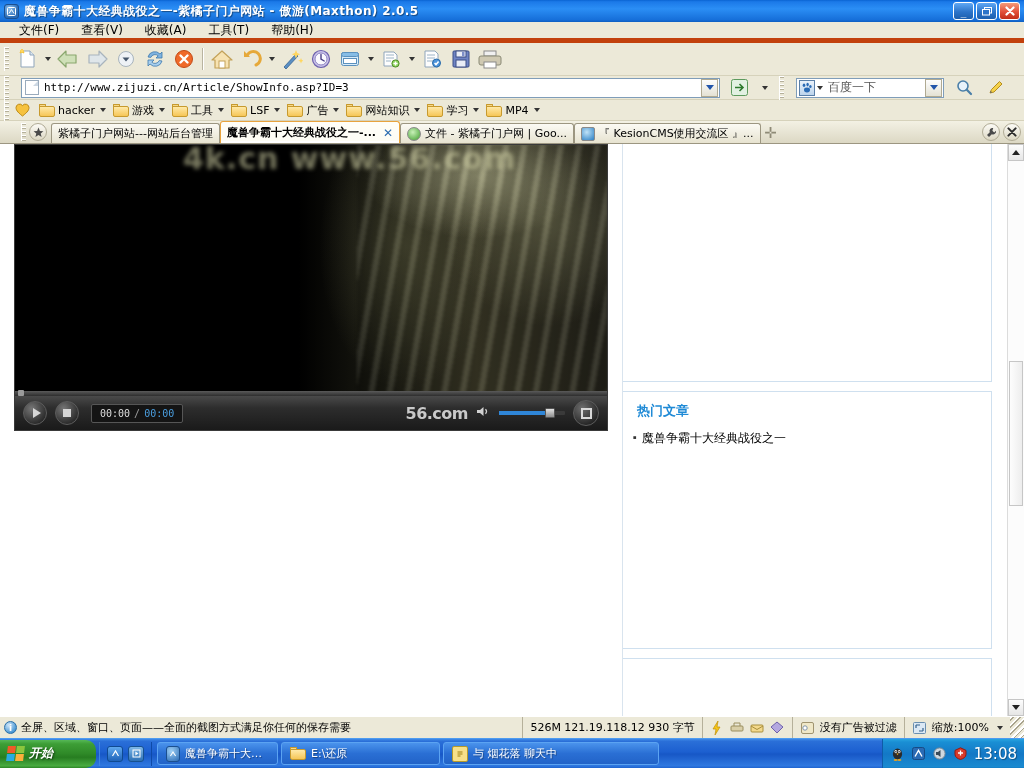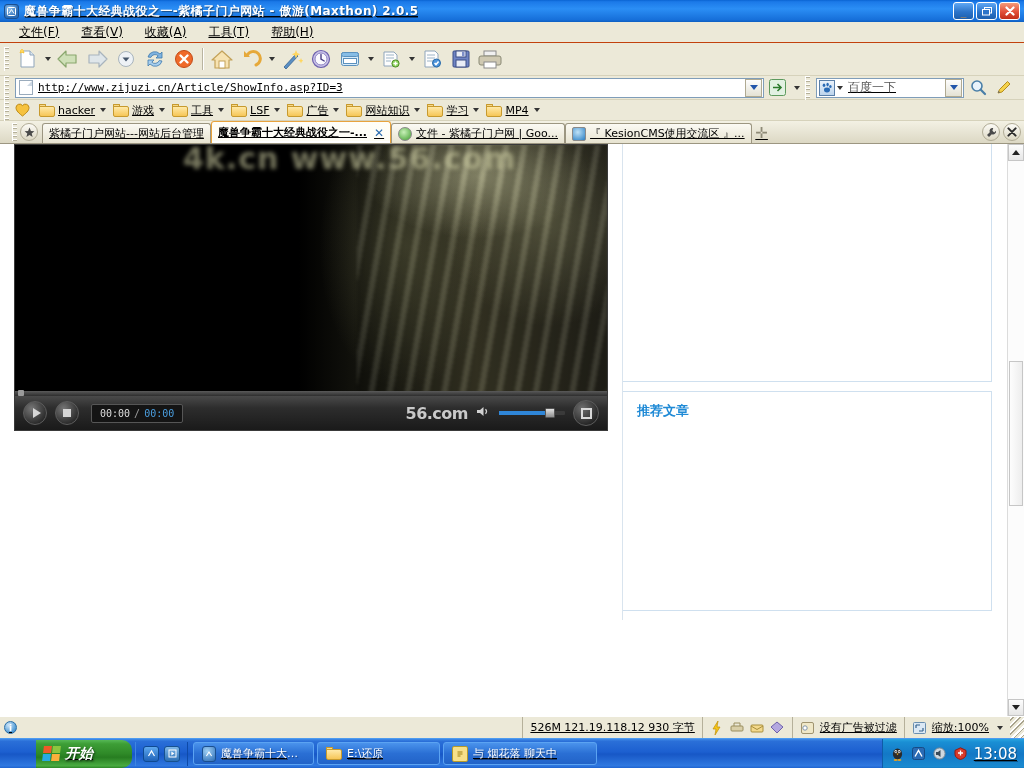--- a/index.html
+++ b/index.html
@@ -1,21 +1,21 @@
 <!DOCTYPE html>
 <html><head>
 <meta charset="utf-8">
 <style>
   * { box-sizing: border-box; margin: 0; padding: 0; }
   html, body {
     width: 1024px; height: 768px; overflow: hidden;
     font-family: "Liberation Sans", sans-serif; font-size: 12px;
     background: #ece9d8;
   }
-  .app { width: 1024px; height: 768px; position: relative; display: flex; flex-direction: column; text-decoration: underline; }
+  .app { width: 1024px; height: 768px; position: relative; display: flex; flex-direction: column; }
 
   
   .titlebar {
     height: 22px; flex: 0 0 22px;
     background: linear-gradient(to bottom,#0a64d2 0%,#1b79e8 8%,#2b8ef5 40%,#166fd9 90%,#0d5ec0 100%);
     display: flex; align-items: center; padding: 0 2px 0 4px; color: #fff;
   }
   .tb-icon {
     width: 15px; height: 15px; border-radius: 3px;
     background: radial-gradient(circle at 35% 30%, #8fc2f0, #2a6bb5 70%);
@@ -34,21 +34,21 @@
     background: linear-gradient(to bottom,#5fa8f5,#2c74c9 55%,#1c5fae);
     display: flex; align-items: center; justify-content: center;
     color: #fff; font-size: 10px; font-weight: bold; line-height: 1;
   }
   .winbtn.close { background: linear-gradient(to bottom,#f59b7a,#e2503a 55%,#c22d19); }
 
   
   .menubar {
     height: 21px; flex: 0 0 21px; background: #ece9d8;
     display: flex; align-items: center; padding-left: 8px;
-    border-bottom: 1px solid #c2410c;
+    border-bottom: 5px solid #c2410c;
   }
   .menu-item {
     padding: 2px 11px; font-family: "DejaVu Sans", sans-serif; font-size: 12px; color: #000;
     white-space: nowrap;
   }
 
   
   .toolbar {
     height: 33px; flex: 0 0 33px; background: #ece9d8;
     display: flex; align-items: center; padding-left: 4px; gap: 1px;
@@ -59,21 +59,21 @@
     border-left: 1px solid #fff; }
   .tbtn { width: 28px; height: 28px; display: flex; align-items: center; justify-content: center; position: relative; }
   .tbtn svg { display: block; }
   .arrow-d { width: 11px; height: 28px; display: flex; align-items: center; justify-content: center; }
   .arrow-d::after { content:""; border-left:3.5px solid transparent; border-right:3.5px solid transparent; border-top:4px solid #333; }
   .tsep { width: 2px; height: 22px; border-left: 1px solid #b9b4a0; border-right: 1px solid #fff; margin: 0 3px; }
 
   
   .addrbar {
     height: 24px; flex: 0 0 24px; background: #ece9d8;
-    display: flex; align-items: center; padding: 0 10px 0 4px; gap: 3px;
+    display: flex; align-items: center; padding: 0 18px 0 4px; gap: 9px;
     border-bottom: 1px solid #d6d2bb;
   }
   .addrfield {
     flex: 1 1 auto; height: 20px; background: #fff; border: 1px solid #7f9db9;
     display: flex; align-items: center; padding-left: 3px; min-width: 0;
   }
   .pageicon { width: 14px; height: 15px; background: #fff; border: 1px solid #9aabbc; margin-right: 5px; flex: 0 0 14px; position: relative; }
   .pageicon::after { content:""; position:absolute; top:0; right:0; border-left:5px solid transparent; border-bottom:5px solid #cdd8e3; }
   .addrtext {
     flex: 1 1 auto; font-family: "DejaVu Sans Mono", monospace; font-size: 11px; color: #000;
@@ -107,21 +107,21 @@
   .folder .f-body { position:absolute; left:0; top:2px; width:16px; height:11px;
     background: linear-gradient(to bottom,#ffe9a8,#f6c657); border:1px solid #c79a2e; border-radius:1px 2px 2px 2px;}
   .folder .f-tab { position:absolute; left:0; top:0; width:7px; height:3px; background:#f7d98b; border:1px solid #c79a2e; border-bottom:none; border-radius:1px 1px 0 0;}
   .bklabel { font-family: "DejaVu Sans", sans-serif; font-size: 11px; color: #000; }
   .bkcaret { border-left:3.5px solid transparent; border-right:3.5px solid transparent; border-top:4px solid #333; margin-left:2px; }
 
   
   .tabbar {
     height: 23px; flex: 0 0 23px;
     background: linear-gradient(to bottom,#f3f1e4,#dcd8c4);
-    display: flex; align-items: flex-end; padding-left: 12px; gap: 0;
+    display: flex; align-items: flex-end; padding-left: 21px; gap: 0;
     border-bottom: 1px solid #9c9681; position: relative;
   }
   .favbtn { width: 18px; height: 18px; border-radius: 50%; border: 1px solid #b0ab95;
     background: linear-gradient(to bottom,#fcfbf6,#ddd8c4); display:flex;align-items:center;justify-content:center;
     margin: 0 4px 2px 0; font-size: 10px; color: #555; flex:0 0 18px;}
   .tab {
     height: 20px; display: flex; align-items: center; gap: 4px;
     padding: 0 6px; border: 1px solid #9c9681; border-bottom: none;
     border-radius: 3px 3px 0 0; background: linear-gradient(to bottom,#fbfaf4,#e7e3d0);
     font-family: "DejaVu Sans", sans-serif; font-size: 11px; color: #000; white-space: nowrap;
@@ -232,22 +232,22 @@
   
   .taskbar {
     height: 30px; flex: 0 0 30px; display: flex; align-items: center;
     background: linear-gradient(to bottom,#3f8ae8 0%,#2a6fd8 8%,#1c5fd0 45%,#1757c6 52%,#2f78e0 92%,#1f63cf 100%);
     border-top: 1px solid #4d9bf0;
   }
   .start {
     height: 28px; min-width: 96px; display:flex; align-items:center; gap:5px; padding: 0 16px 0 7px;
     border-radius: 0 10px 10px 0;
     background: linear-gradient(to bottom,#56b856 0%,#3d9e36 14%,#2f8a28 48%,#277d21 62%,#49ab40 92%,#2d8526 100%);
-    font-family:"DejaVu Serif", serif; font-style: italic; font-weight: bold; font-size: 14px; color:#fff;
-    text-shadow: 1px 1px 2px rgba(0,0,0,.55); flex: 0 0 auto; margin-left: 36px;
+    font-family:"DejaVu Serif", serif; font-style: italic; font-weight: bold; font-size: 12px; color:#fff;
+    text-shadow: 1px 1px 2px rgba(0,0,0,.55); flex: 0 0 auto;
   }
   .winflag { width: 17px; height: 15px; display:grid; grid-template-columns: 1fr 1fr; grid-template-rows: 1fr 1fr;
     gap:1px; transform: skewX(-7deg); flex:0 0 17px;}
   .winflag i { display:block; }
   .qlaunch { display:flex; align-items:center; gap:5px; padding: 0 7px; height: 24px;
     border-left: 1px solid #3f86e0; border-right: 1px solid #0e4aa8; margin-left: 3px; }
   .ql-icon { width: 16px; height: 16px; border-radius: 3px; display:flex; align-items:center; justify-content:center; font-size:9px; color:#fff;}
   .tasks { display: flex; align-items: center; gap: 3px; padding-left: 5px; flex: 1 1 auto; overflow: hidden; }
   .task {
     height: 23px; display: flex; align-items: center; gap: 5px; padding: 0 8px;
@@ -616,23 +616,31 @@
               <div class="fsbox"></div>
             </div>
         </div>
       </div>
 
       <div class="rightcol">
         <div class="vline"></div>
 
         <div class="panel" style="height:298px"></div>
 
+        <div class="panel" style="height:258px">
+          <div class="panel-head">热门文章</div>
+          <div class="panel-list">
+            <div class="panel-li">
+              <span class="bullet">▪</span>
+              <a href="#">魔兽争霸十大经典战役之一</a>
+            </div>
+          </div>
+        </div>
 
         <div class="panel" style="height:220px">
-          <div class="panel-head">推荐文章</div>
           <div class="panel-list"></div>
         </div>
       </div>
 
     </div>
 
     <div class="pgscroll">
       <div class="sb-btn">
           <div class="caret-up"></div>
         </div>
@@ -641,20 +649,21 @@
       </div>
       <div class="sb-btn">
           <div class="caret-dn"></div>
         </div>
     </div>
   </div>
 
   <div class="statusbar">
     <div class="st-msg">
       <span class="infoicon">i</span>
+      <span>全屏、区域、窗口、页面——全面的截图方式满足你任何的保存需要</span>
     </div>
     <div class="st-cell">
       <span>526M 121.19.118.12 930 字节</span>
     </div>
     <div class="st-cell">
       <span class="st-icn">
         <svg width="12" height="14" viewBox="0 0 12 14">
             <path d="M7 0 L2 8 h3 l-1 6 5 -8 H6 z" fill="#f5c518" stroke="#c08f07" stroke-width=".7"></path>
           </svg>
       </span>
@@ -725,28 +734,28 @@
 
     <div class="tasks">
       <div class="task" style="width:121px">
         <span class="ql-icon" style="background:radial-gradient(circle at 35% 30%,#9fd0f5,#2a6bb5);border:1px solid #1b4f8f;border-radius:3px">
           <svg width="8" height="8" viewBox="0 0 8 8">
               <path d="M1.4 6 L4 2 L6.6 6" fill="none" stroke="#fff" stroke-width="1.1"></path>
             </svg>
         </span>
         <span class="tk-label">魔兽争霸十大经典...</span>
       </div>
-      <div class="task" style="width:123px">
+      <div class="task" style="width:159px">
         <span class="folder">
             <i class="f-tab"></i>
             <i class="f-body"></i>
           </span>
         <span class="tk-label">E:\还原</span>
       </div>
-      <div class="task" style="width:154px">
+      <div class="task" style="width:216px">
         <span class="ql-icon" style="background:#f7e08a;border:1px solid #b59a2c;border-radius:2px">
           <svg width="8" height="8" viewBox="0 0 8 8">
               <path d="M1.5 2 h5 M1.5 4 h5 M1.5 6 h3" stroke="#a07f12" stroke-width="1"></path>
             </svg>
         </span>
         <span class="tk-label">与 烟花落 聊天中</span>
       </div>
     </div>
 
     <div class="tray">

